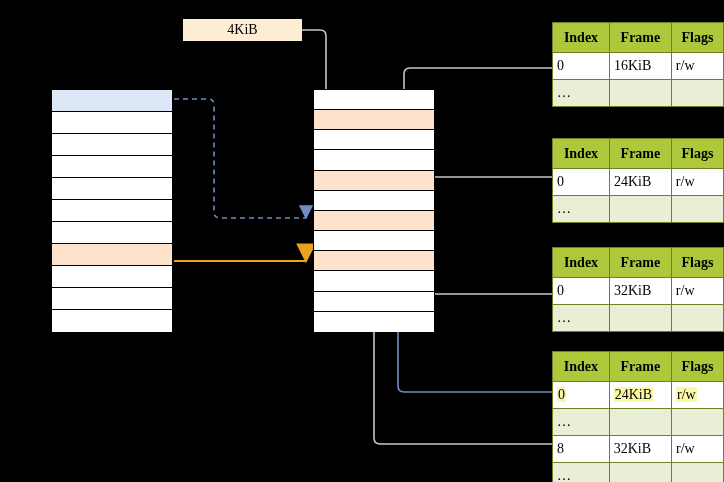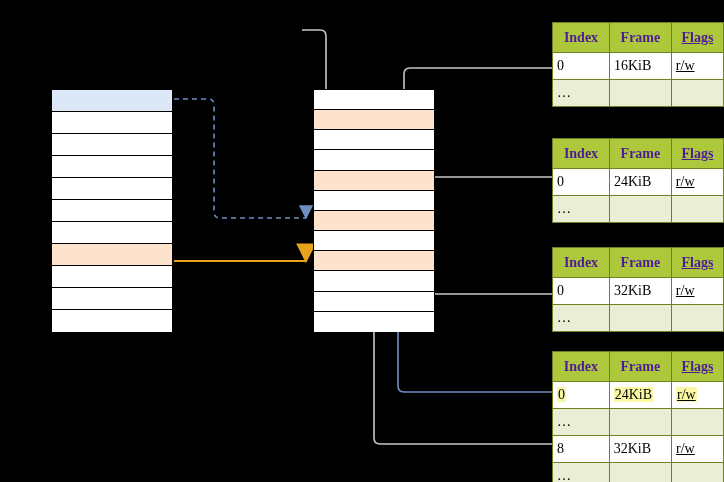--- a/index.html
+++ b/index.html
@@ -15,29 +15,29 @@
   .memrow.peach{background:#fde3cc;}
 
   
   .labelbox{position:absolute;box-sizing:border-box;background:#fcedd3;
             display:flex;align-items:center;justify-content:center;
             font-size:14px;color:#000;}
 
   
   .ptable{position:absolute;border-collapse:collapse;table-layout:fixed;
           border:1px solid #7d7d2e;background:#fff;}
-  .ptable th{background:#aec83c;color:#4c1d95;font-weight:bold;font-size:14px;
+  .ptable th{background:#aec83c;color:#000000;font-weight:bold;font-size:14px;
              text-align:center;border:1px solid #6f7f23;height:29px;padding:0;}
   .ptable td{font-size:14px;color:#000;border:1px solid #6f7f23;height:26px;
              padding:0 4px;background:#fff;vertical-align:middle;}
   .ptable tr.alt td{background:#e9eed4;}
   .ptable td .hl{background:#fbf8a5;padding:0 1px;}
   .col-index{width:58px;}
   .col-frame{width:60px;font-family:Liberation Serif, serif;}
-  .col-flags{width:52px;text-decoration:underline;}
+  .col-flags{width:52px;}
 
   
   #wires{position:absolute;left:0;top:0;width:724px;height:482px;pointer-events:none;}
 </style>
 </head>
 <body>
 
 <div id="stage">
 
   <svg id="wires" viewBox="0 0 724 482" xmlns="http://www.w3.org/2000/svg">
@@ -82,20 +82,21 @@
 
     <g>
       <path d="M552,444 L380,444 Q374,444 374,438 L374,272" fill="none" stroke="#c6c6c6" stroke-width="1.6" marker-end="url(#ah-gray-up)"></path>
     </g>
 
     <g>
       <path d="M552,392 L404,392 Q398,392 398,386 L398,225" fill="none" stroke="#6f8fc4" stroke-width="1.6" marker-end="url(#ah-blue)"></path>
     </g>
   </svg>
 
+  <div class="labelbox" style="left:183px;top:19px;width:119px;height:22px;">4KiB</div>
 
   <div class="memtable" id="left-table" style="left:51px;top:89px;width:122px;height:242px;">
       <div class="memrow blue" style="height: 22px;"></div>
       <div class="memrow" style="height: 22px;"></div>
       <div class="memrow" style="height: 22px;"></div>
       <div class="memrow" style="height: 22px;"></div>
       <div class="memrow" style="height: 22px;"></div>
       <div class="memrow" style="height: 22px;"></div>
       <div class="memrow" style="height: 22px;"></div>
       <div class="memrow peach" style="height: 22px;"></div>

